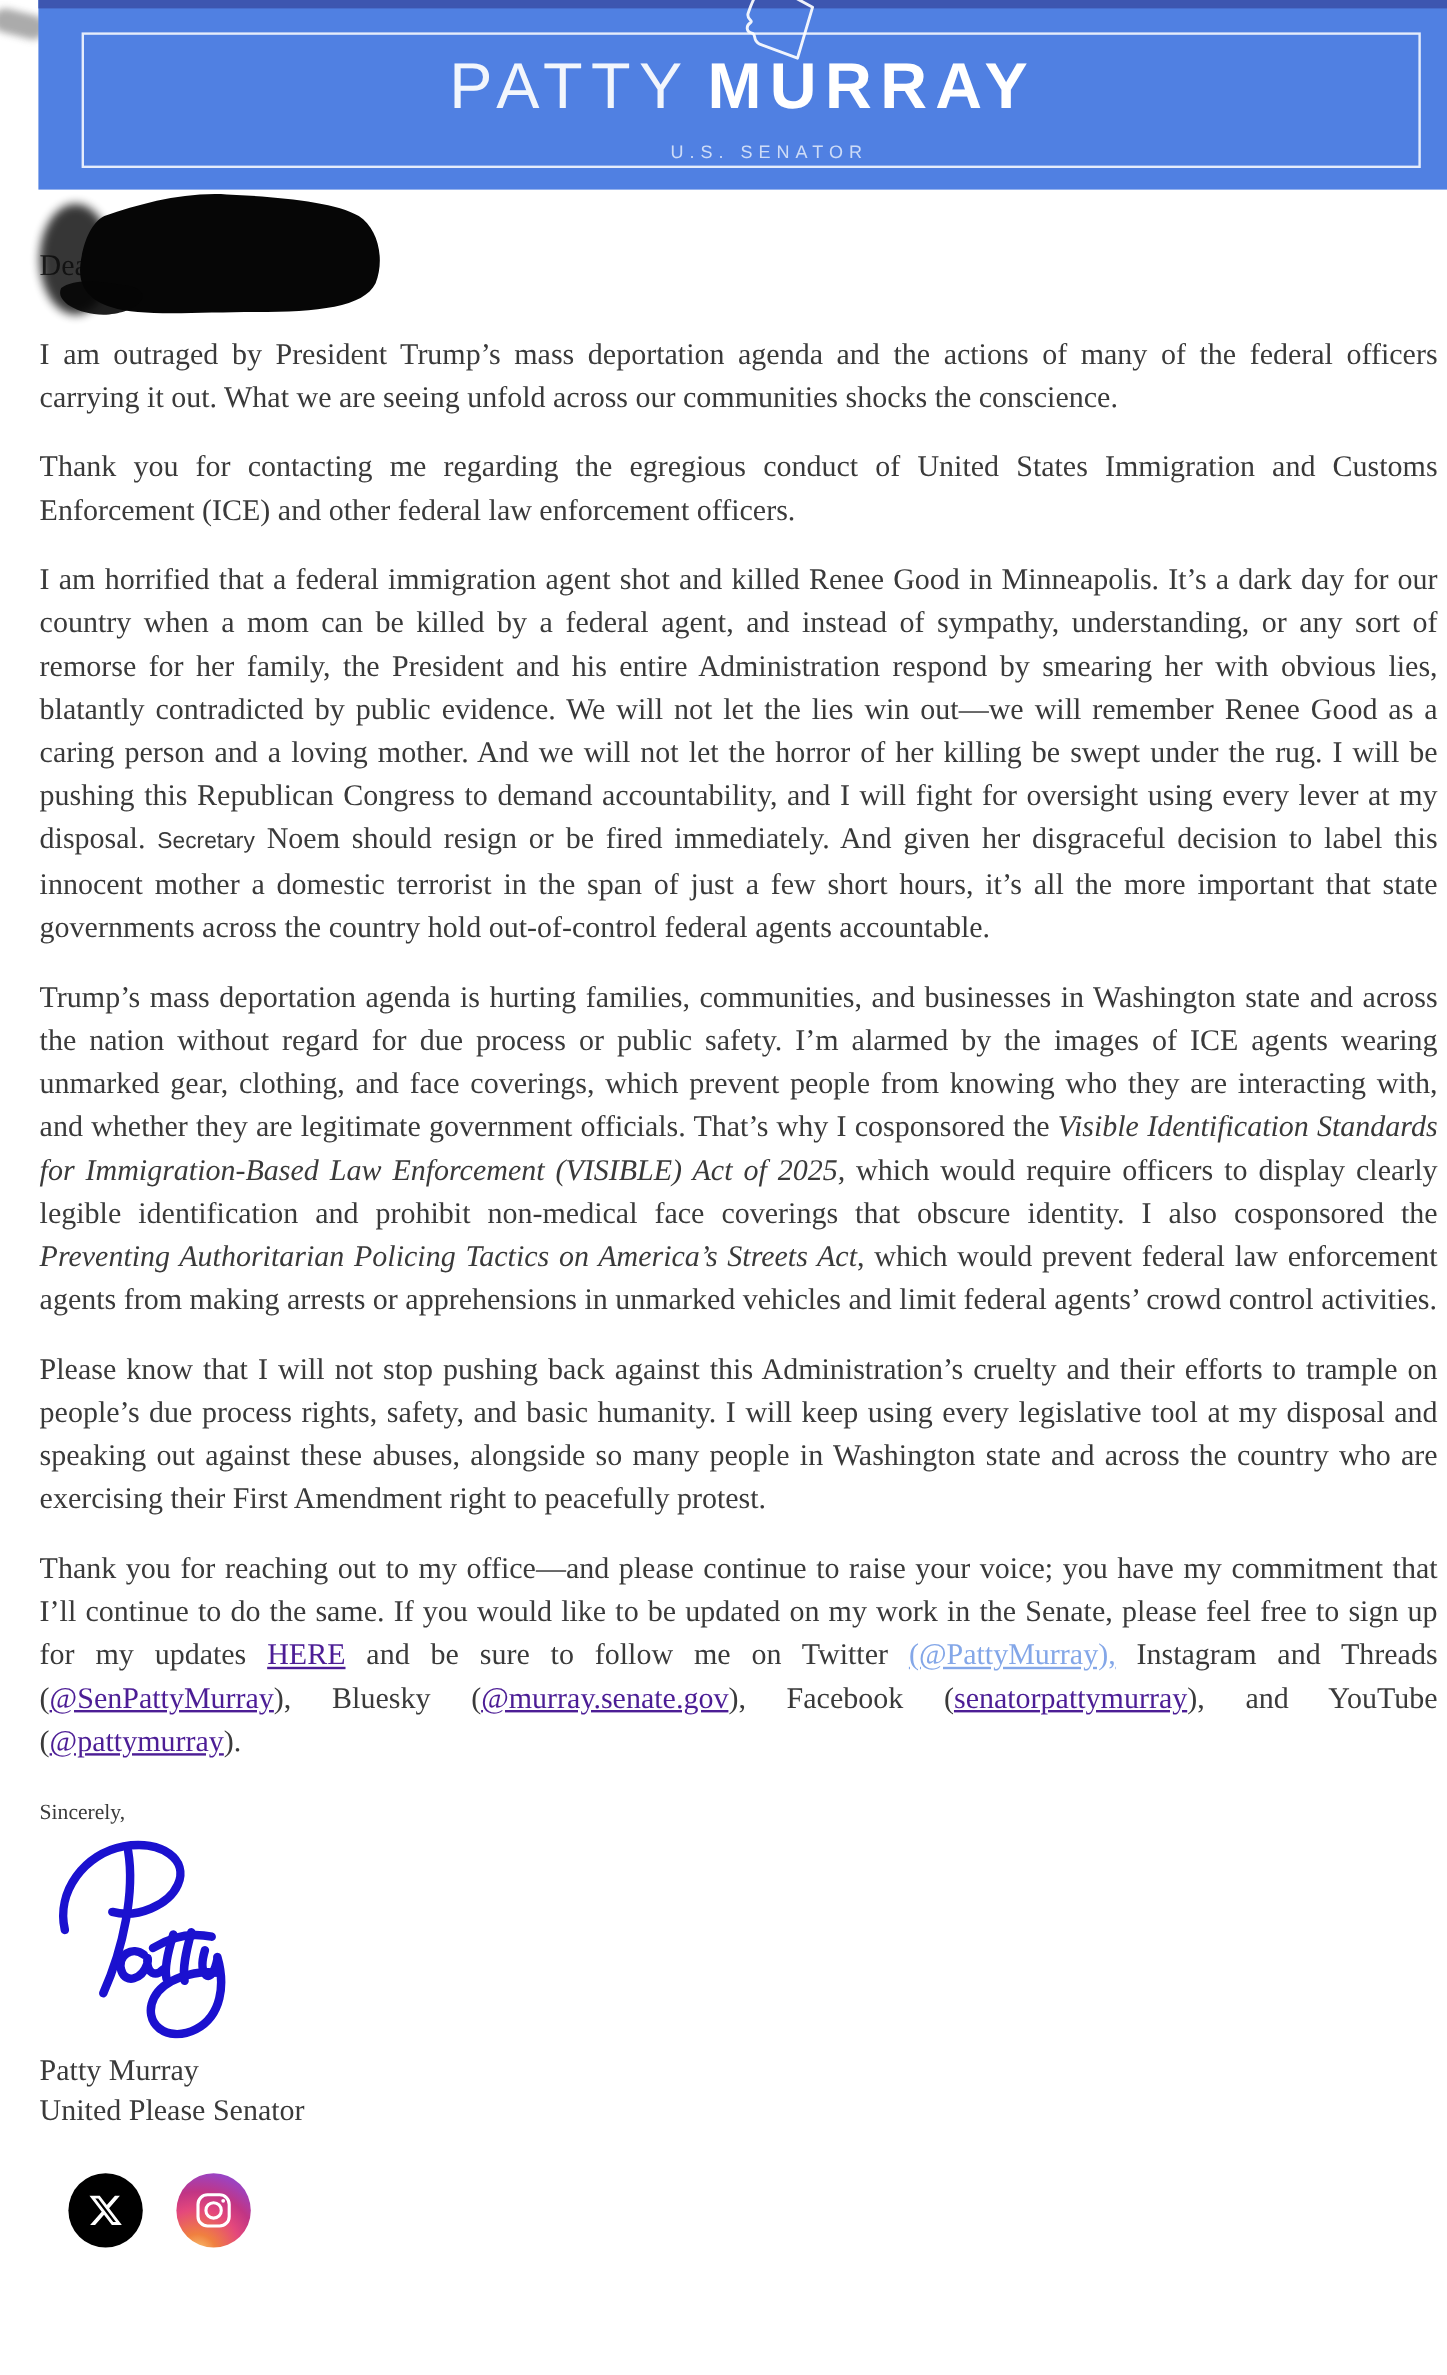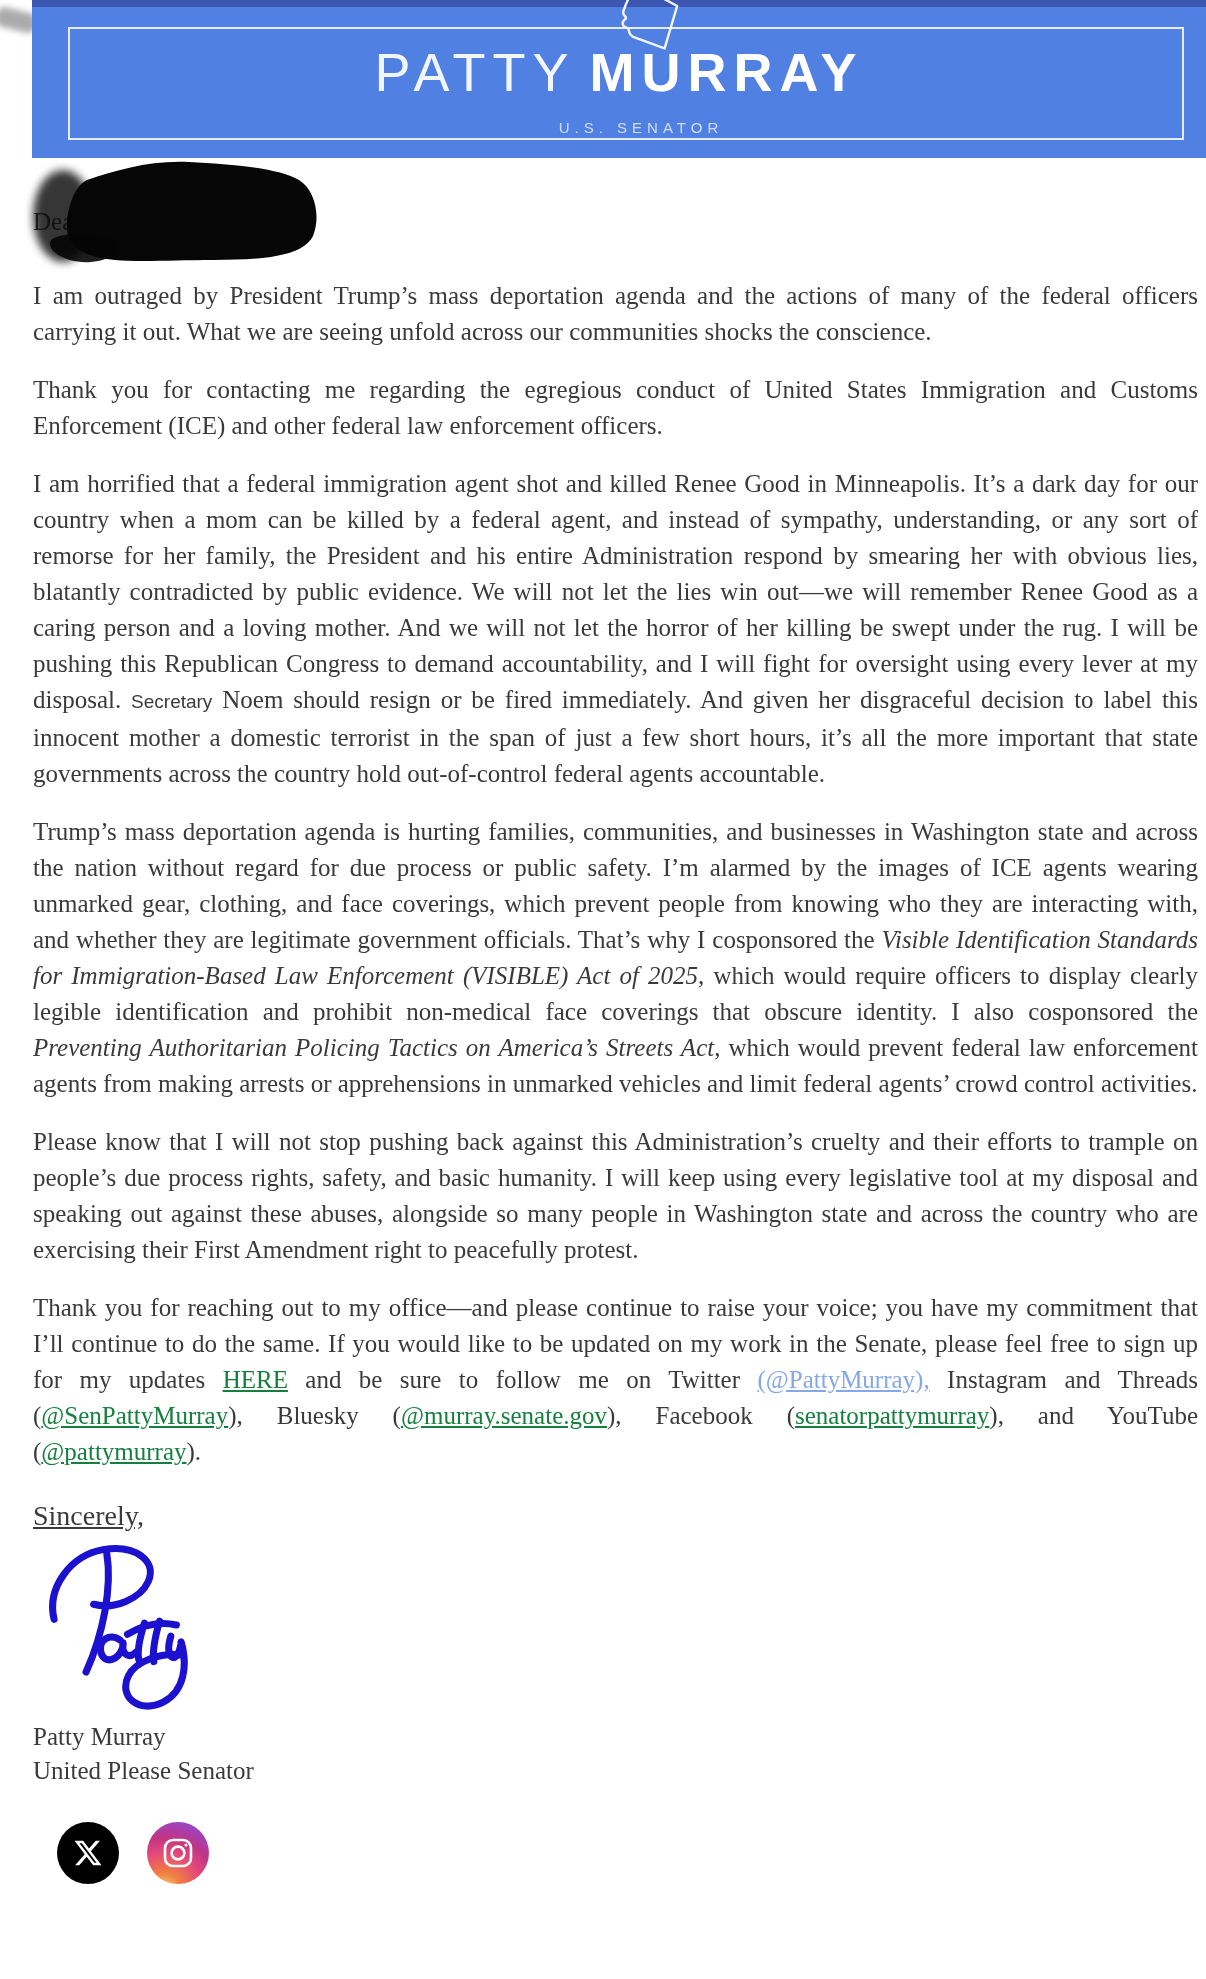--- a/index.html
+++ b/index.html
@@ -38,23 +38,23 @@
   .letter{position:absolute;left:33px;right:8px;top:160px;}
   .salutation-wrap{position:relative;height:118px;}
   .salutation{position:absolute;left:0;top:48px;font-size:25px;}
   .redaction{position:absolute;left:-12px;top:-2px;width:320px;height:120px;}
   .para{
     font-size:25px;line-height:36px;text-align:justify;
     margin:0 0 22px 0;
   }
   .seg-sans{font-family:Liberation Sans, sans-serif;font-size:19px;}
   .seg-i{font-style:italic;}
-  a.seg-link{color:#15803d;text-decoration:underline;}
+  a.seg-link{color:#4c1d95;text-decoration:underline;}
   a.seg-link2{color:#84a7e8;}
-  .closing{font-size:28px;margin:30px 0 6px 0;text-decoration:underline;}
+  .closing{font-size:18px;margin:30px 0 6px 0;}
   .signature{display:block;margin:4px 0 2px 6px;}
   .sender{font-size:25px;line-height:34px;margin-top:10px;}
   
   .social-row{display:flex;gap:28px;margin:34px 0 0 24px;align-items:center;}
   .social-btn{width:62px;height:62px;border-radius:50%;display:flex;
     align-items:center;justify-content:center;cursor:pointer;}
   .x-btn{background:#000000;}
   .ig-btn{
     background:radial-gradient(circle at 28% 108%, #fbd07a 0%, #f0803f 20%,
       #e4487c 46%, #c13584 64%, #9a44c4 85%, #7b4dc8 100%);

